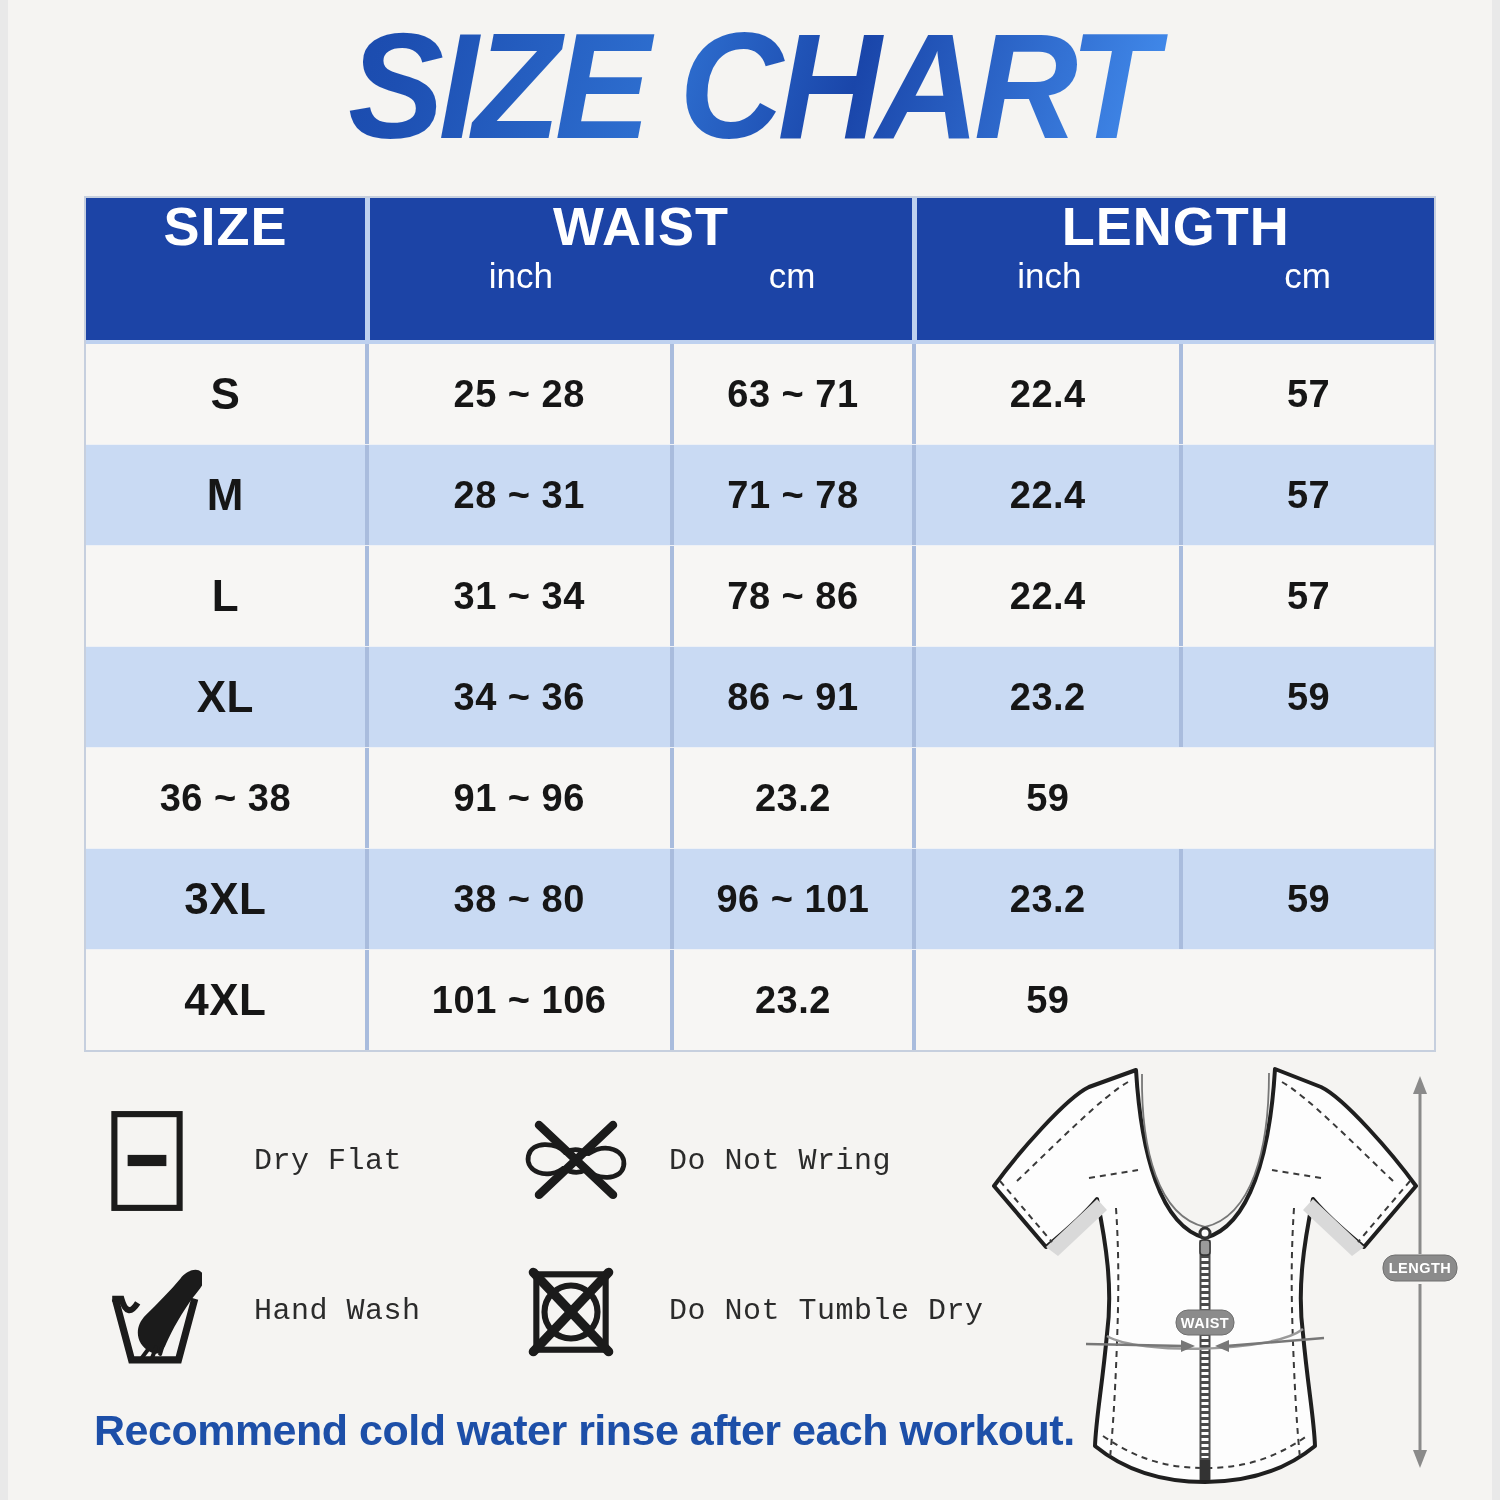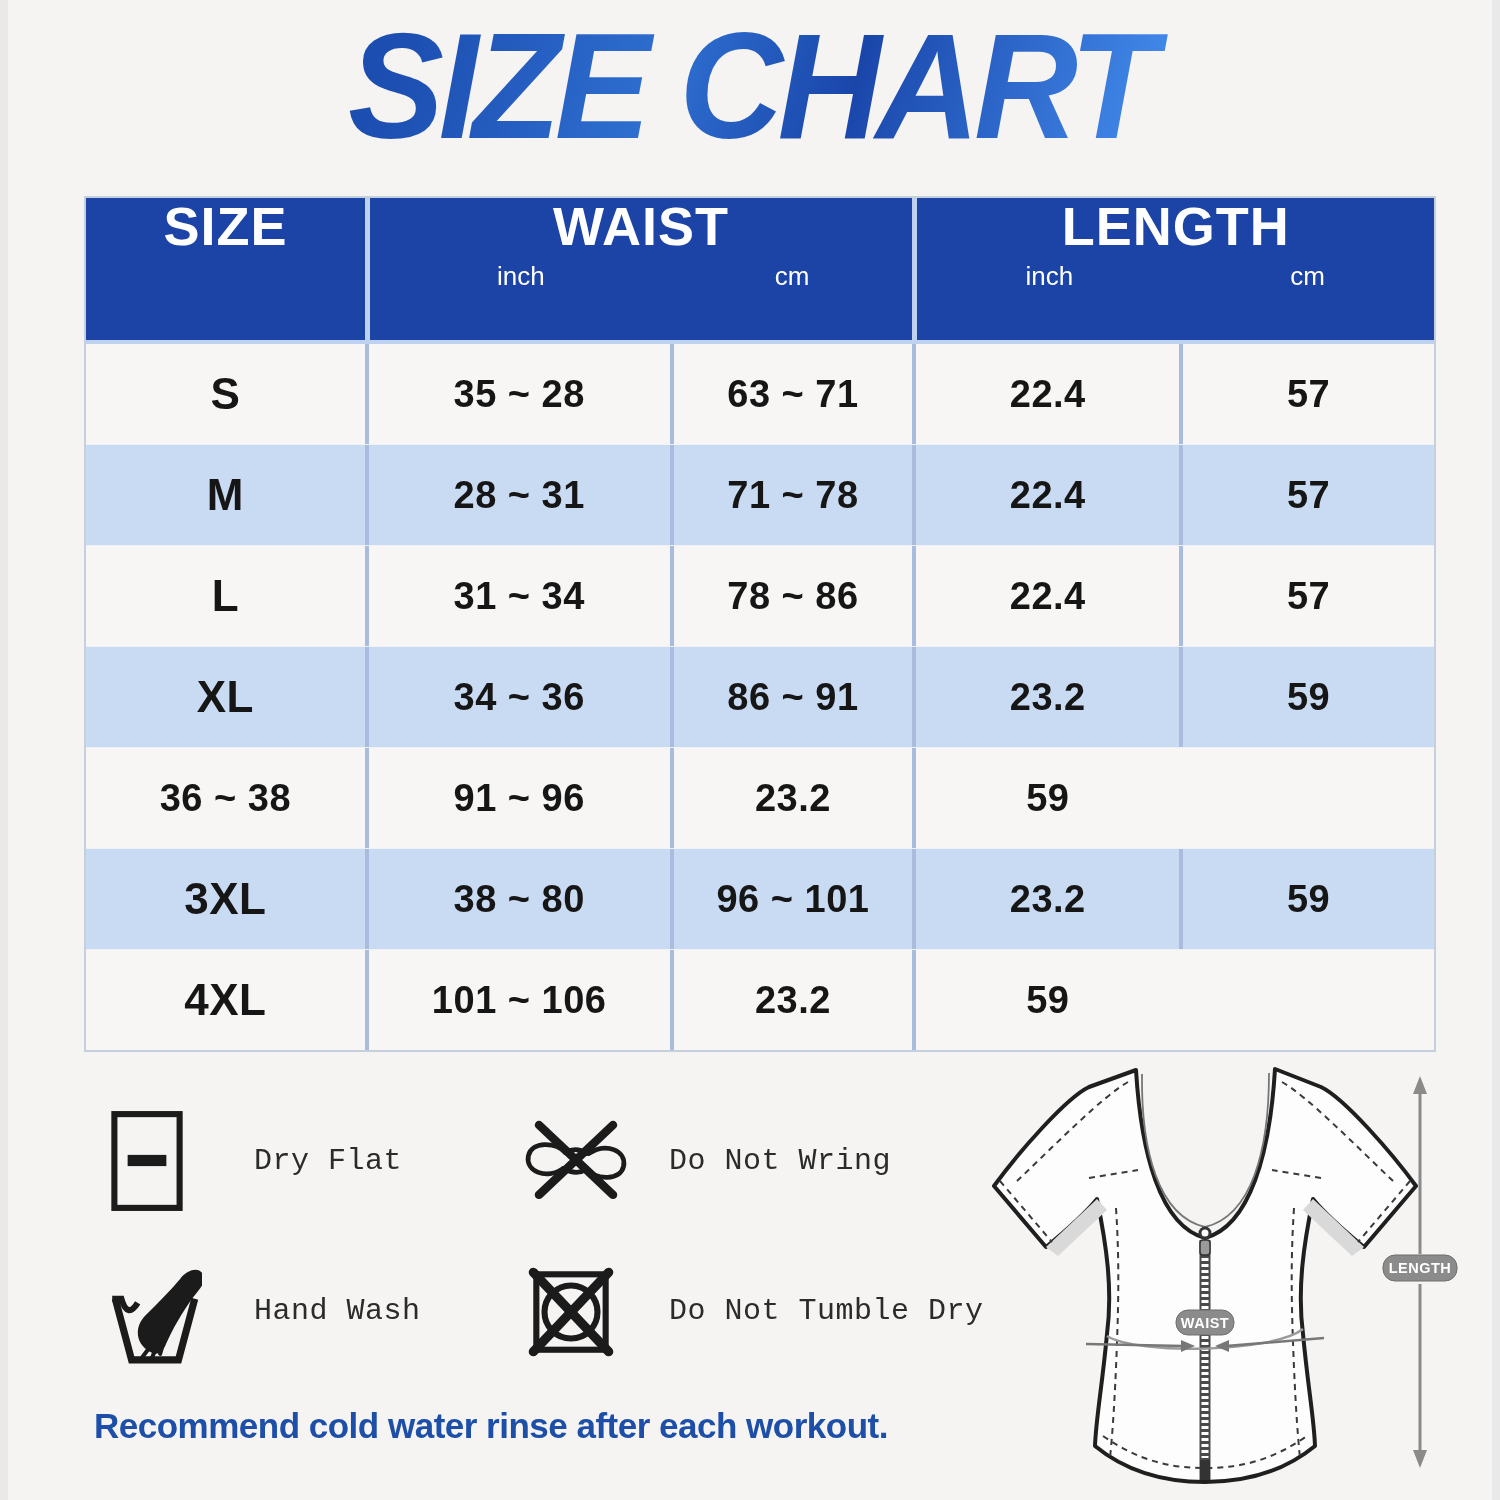--- a/index.html
+++ b/index.html
@@ -27,21 +27,21 @@
     border:2px solid #c6cfde; background:#f7f6f4;
   }
   .thead {
     display:grid; grid-template-columns:279fr 548fr 522fr;
     height:142px; border-bottom:4px solid #bed1ef;
   }
   .th { background:#1c44a6; color:#ffffff; display:flex; flex-direction:column; justify-content:flex-start; }
   .th + .th { border-left:5px solid #bed1ef; }
   .th-title { font-size:54px; font-weight:bold; text-align:center; line-height:56px; letter-spacing:1px; }
   .th-size-title { padding-bottom:34px; }
-  .subrow { display:flex; font-size:26px; font-weight:normal; line-height:44px; }
+  .subrow { display:flex; font-size:35px; font-weight:normal; line-height:44px; }
   .subrow span { text-align:center; }
   .sub-waist-inch { width:55.7%; }
   .sub-waist-cm   { width:44.3%; }
   .sub-length-inch{ width:51.1%; }
   .sub-length-cm  { width:48.9%; }
 
   .trow {
     display:grid; grid-template-columns:279fr 305fr 243fr 267fr 255fr;
     height:100px; background:#f7f6f4;
   }
@@ -59,21 +59,21 @@
     position:absolute; left:98px; top:1108px; width:900px;
     display:grid; grid-template-columns:415px 1fr; row-gap:44px; align-items:center;font-family:Liberation Mono, monospace;
   }
   .care-item { display:flex; align-items:center; }
   .care-icon { width:112px; height:106px; display:flex; align-items:center; justify-content:flex-start; flex:0 0 auto; }
   .care-label { margin-left:36px; font-size:30px; color:#2b2b2b; letter-spacing:0.5px; }
 
   
   .note {
     position:absolute; left:86px; top:1406px;
-    font-size:35px; font-weight:bold; color:#1d4fa8; letter-spacing:-0.5px;
+    font-size:43px; font-weight:bold; color:#1d4fa8; letter-spacing:-0.5px;
   }
 
   
   .garment { position:absolute; left:980px; top:1058px; }
   .garment text { font-family:"Liberation Sans", sans-serif; }
 </style>
 </head>
 <body>
 
 <div class="page">
@@ -96,21 +96,21 @@
         <div class="th-title">LENGTH</div>
         <div class="subrow">
           <span class="sub-length-inch">inch</span>
           <span class="sub-length-cm">cm</span>
         </div>
       </div>
     </div>
     <div id="table-body">
         <div class="trow">
       <div class="cell size-cell">S</div>
-      <div class="cell">35 ~ 28</div>
+      <div class="cell">25 ~ 28</div>
       <div class="cell">63 ~ 71</div>
       <div class="cell">22.4</div>
       <div class="cell">57</div>
     </div>
         <div class="trow alt">
       <div class="cell size-cell">M</div>
       <div class="cell">28 ~ 31</div>
       <div class="cell">71 ~ 78</div>
       <div class="cell">22.4</div>
       <div class="cell">57</div>

